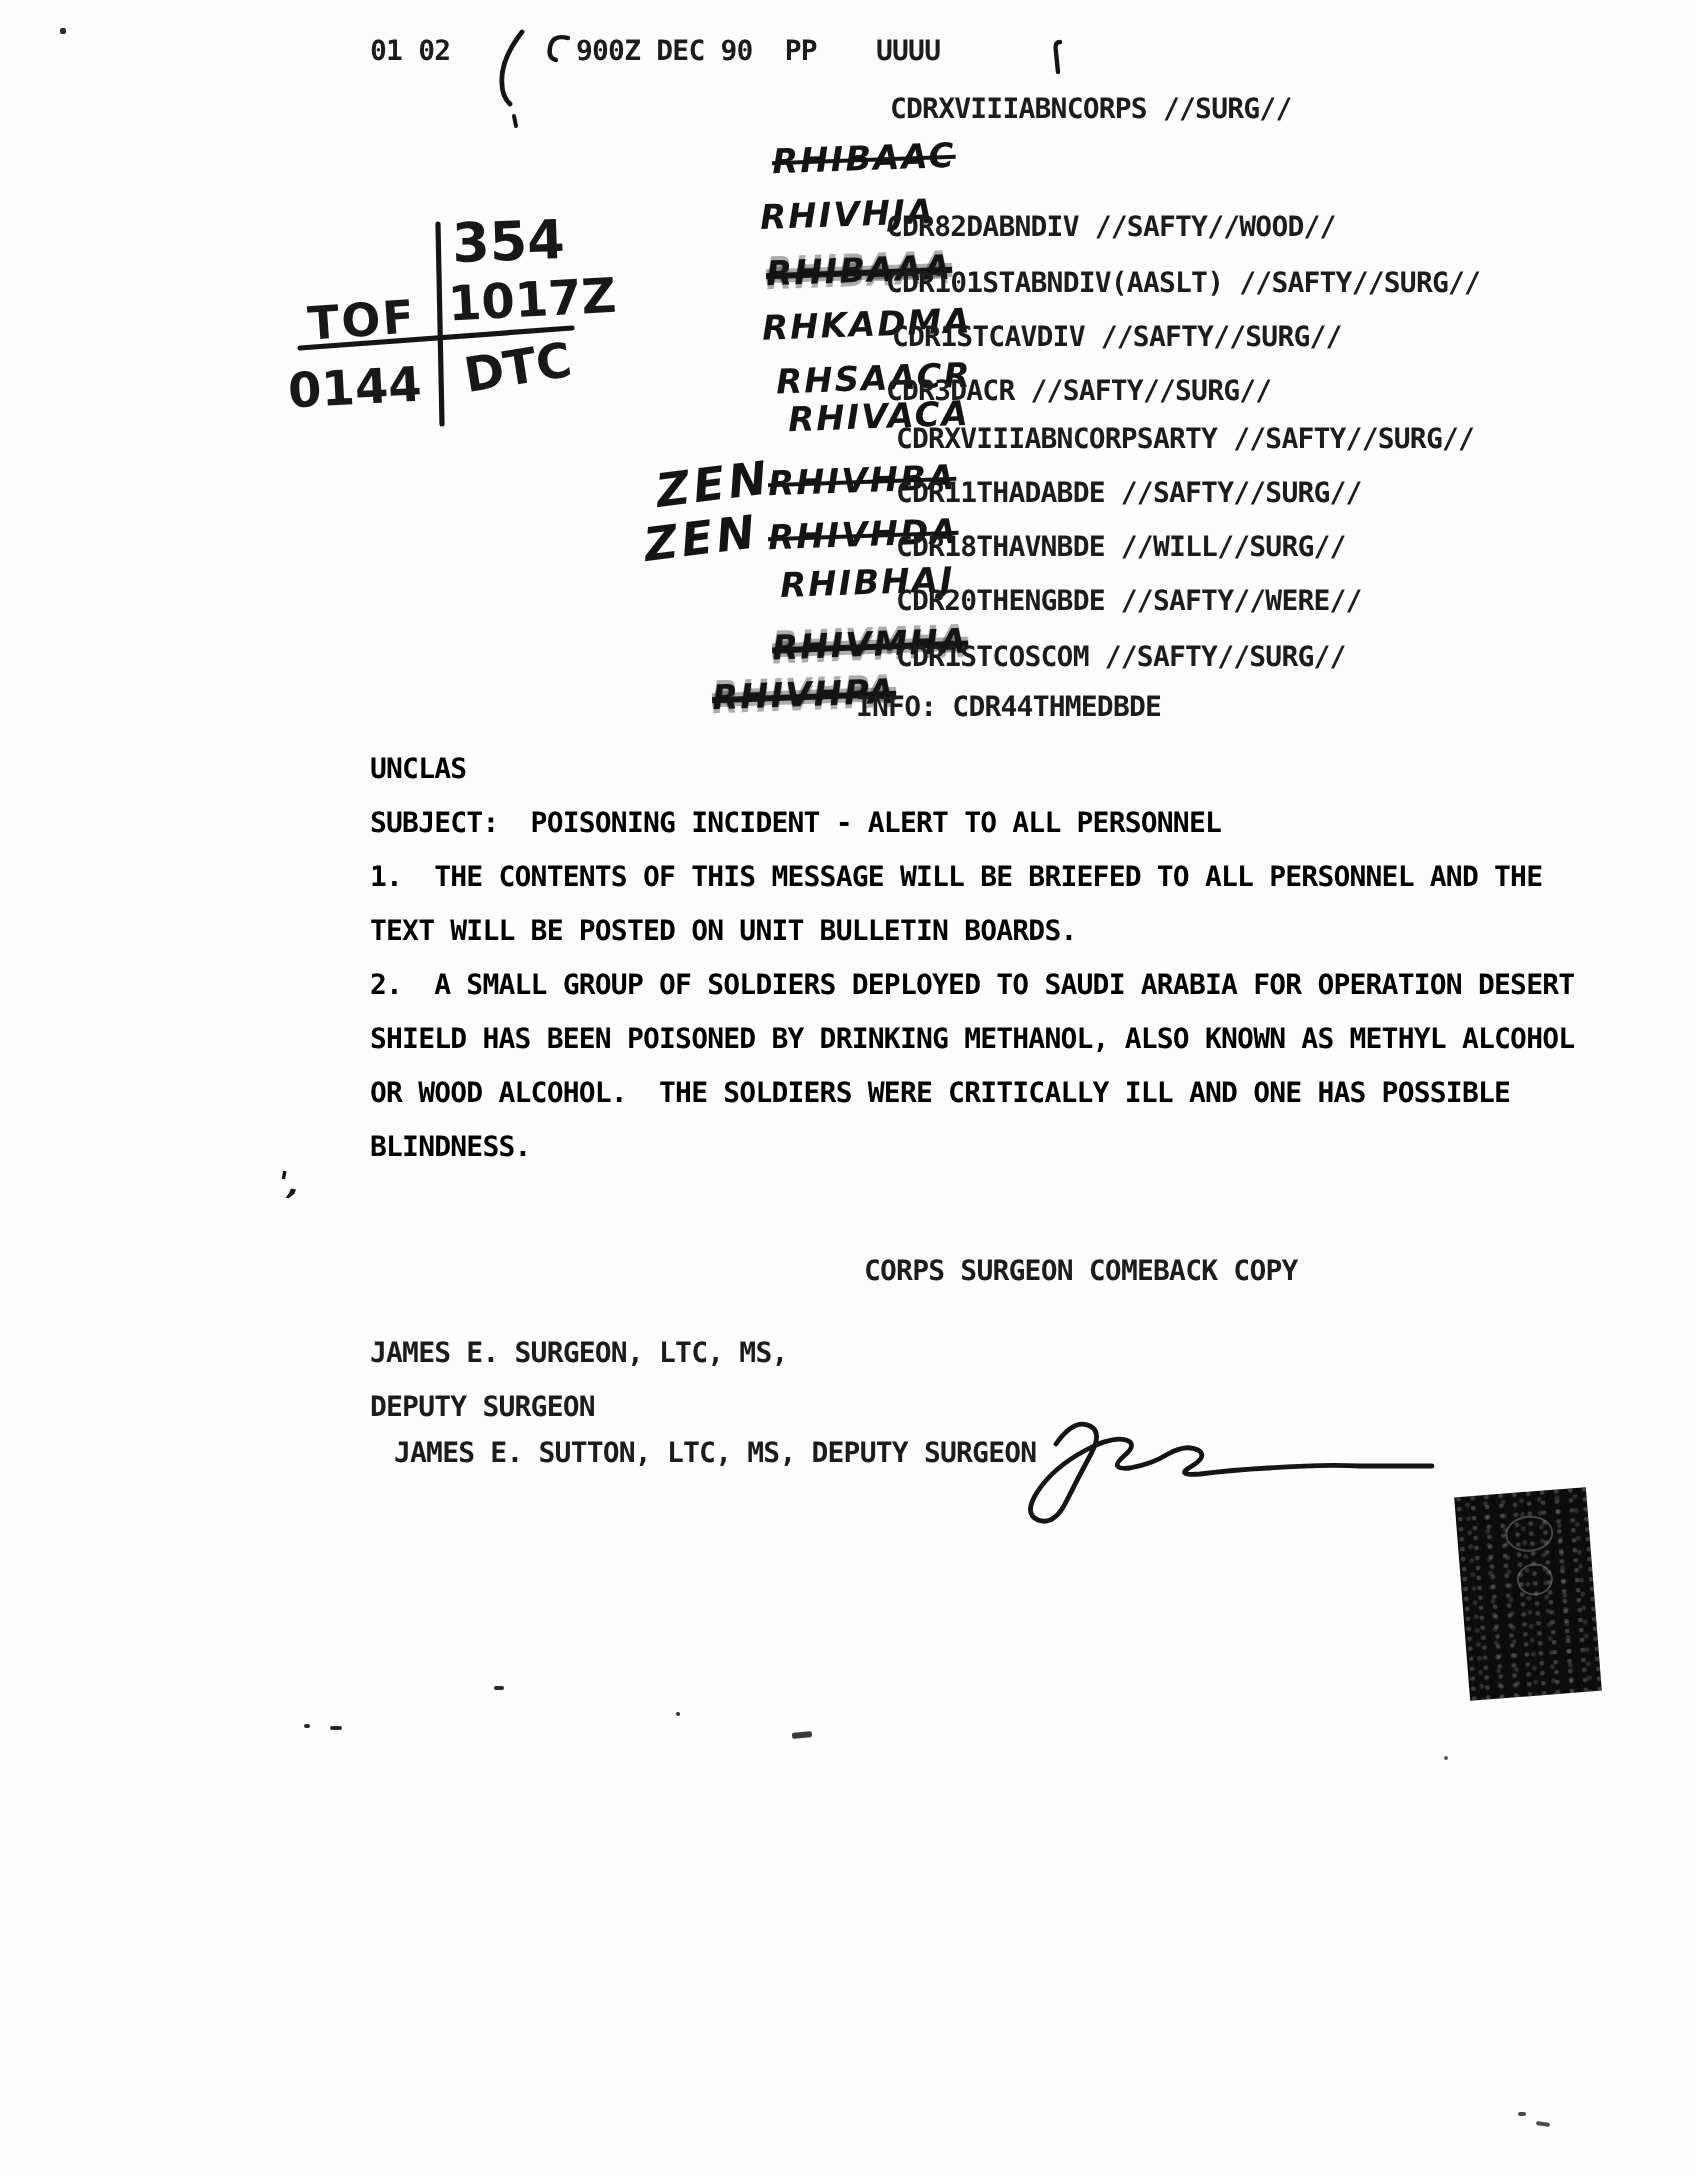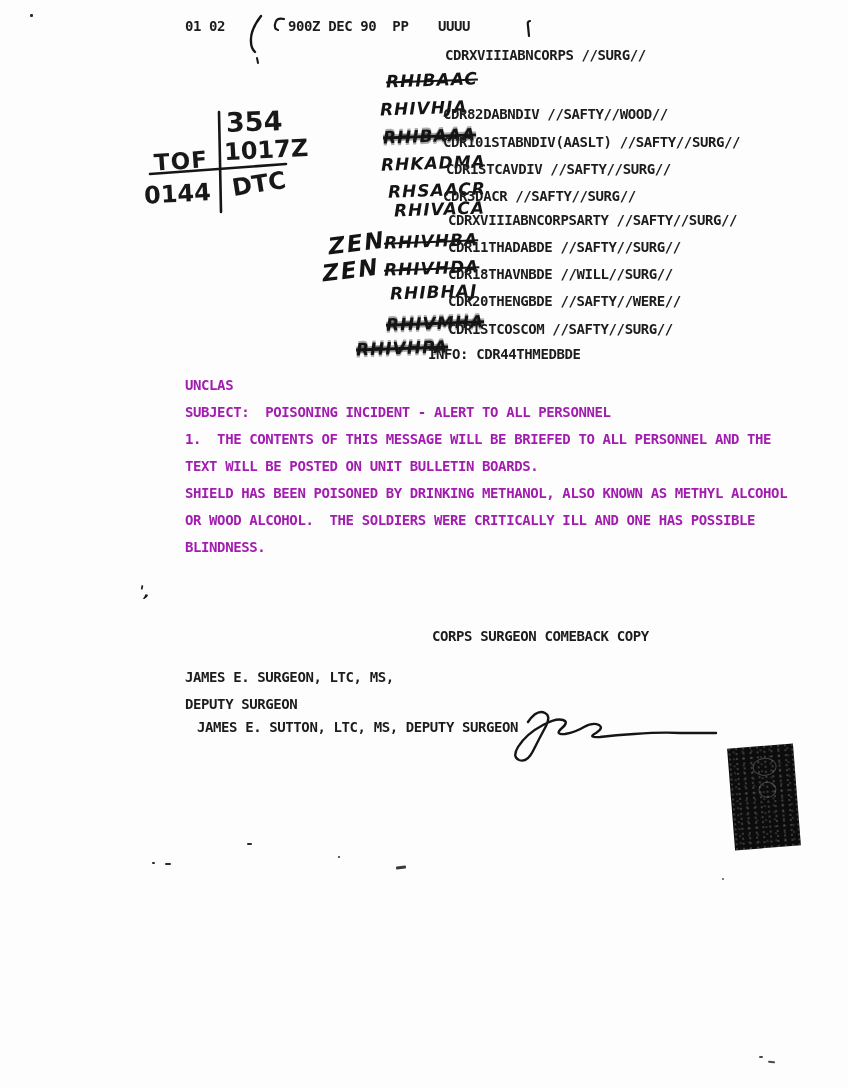--- a/index.html
+++ b/index.html
@@ -25,21 +25,21 @@
   .addr-row{position:absolute;left:0;width:848px;height:20px;}
   .addr-row .code{font-size:17px;top:-7px;}
   .addr-row .code.struck{text-decoration:line-through;text-decoration-thickness:2px;}
   .addr-row .code.scribbled{
     text-decoration:line-through;text-decoration-thickness:3px;
     text-shadow:0 2px 0 rgba(20,20,20,.35), 0 -2px 0 rgba(20,20,20,.35);
   }
   .addr-row .zen{font-size:23px;transform:rotate(-7deg);letter-spacing:2px;}
   .body-block{position:absolute;left:185px;top:372px;width:630px;}
   .body-block .line{height:27px;line-height:27px;white-space:pre;
-    font-size:14px;letter-spacing:-0.4px;font-weight:bold;color:#a21caf;}
+    font-size:14px;letter-spacing:-0.4px;font-weight:bold;color:#000000;}
   .tofbox{position:absolute;left:140px;top:100px;width:170px;height:125px;}
   .tofbox .hwt{position:absolute;font-family:"DejaVu Sans", sans-serif;
     font-weight:bold;color:#181818;white-space:pre;}
   .speck{position:absolute;background:#2a2a2a;border-radius:1px;}
   .stamp{
     position:absolute;left:731px;top:746px;width:66px;height:102px;
     background:#0c0c0c;transform:rotate(-4.5deg);
     background-image:
       radial-gradient(circle at 30% 20%, rgba(150,150,150,.35) 0 1px, transparent 1.4px),
       radial-gradient(circle at 70% 60%, rgba(120,120,120,.3) 0 1px, transparent 1.4px);
@@ -127,20 +127,21 @@
   <div class="addr-row" style="top:345px">
     <span class="hw code scribbled" style="left:356px">RHIVHPA</span>
     <span class="typed" style="left:428px;top:0">INFO: CDR44THMEDBDE</span>
   </div>
 
   <div class="body-block">
     <div class="line">UNCLAS</div>
     <div class="line">SUBJECT:  POISONING INCIDENT - ALERT TO ALL PERSONNEL</div>
     <div class="line">1.  THE CONTENTS OF THIS MESSAGE WILL BE BRIEFED TO ALL PERSONNEL AND THE</div>
     <div class="line">TEXT WILL BE POSTED ON UNIT BULLETIN BOARDS.</div>
+    <div class="line">2.  A SMALL GROUP OF SOLDIERS DEPLOYED TO SAUDI ARABIA FOR OPERATION DESERT</div>
     <div class="line">SHIELD HAS BEEN POISONED BY DRINKING METHANOL, ALSO KNOWN AS METHYL ALCOHOL</div>
     <div class="line">OR WOOD ALCOHOL.  THE SOLDIERS WERE CRITICALLY ILL AND ONE HAS POSSIBLE</div>
     <div class="line">BLINDNESS.</div>
   </div>
 
   <span class="hw" style="left:139px;top:583px;font-size:15px;transform:rotate(10deg)">',</span>
 
   <span class="typed" style="left:432px;top:627px">CORPS SURGEON COMEBACK COPY</span>
   <span class="typed" style="left:185px;top:668px">JAMES E. SURGEON, LTC, MS,</span>
   <span class="typed" style="left:185px;top:695px">DEPUTY SURGEON</span>

